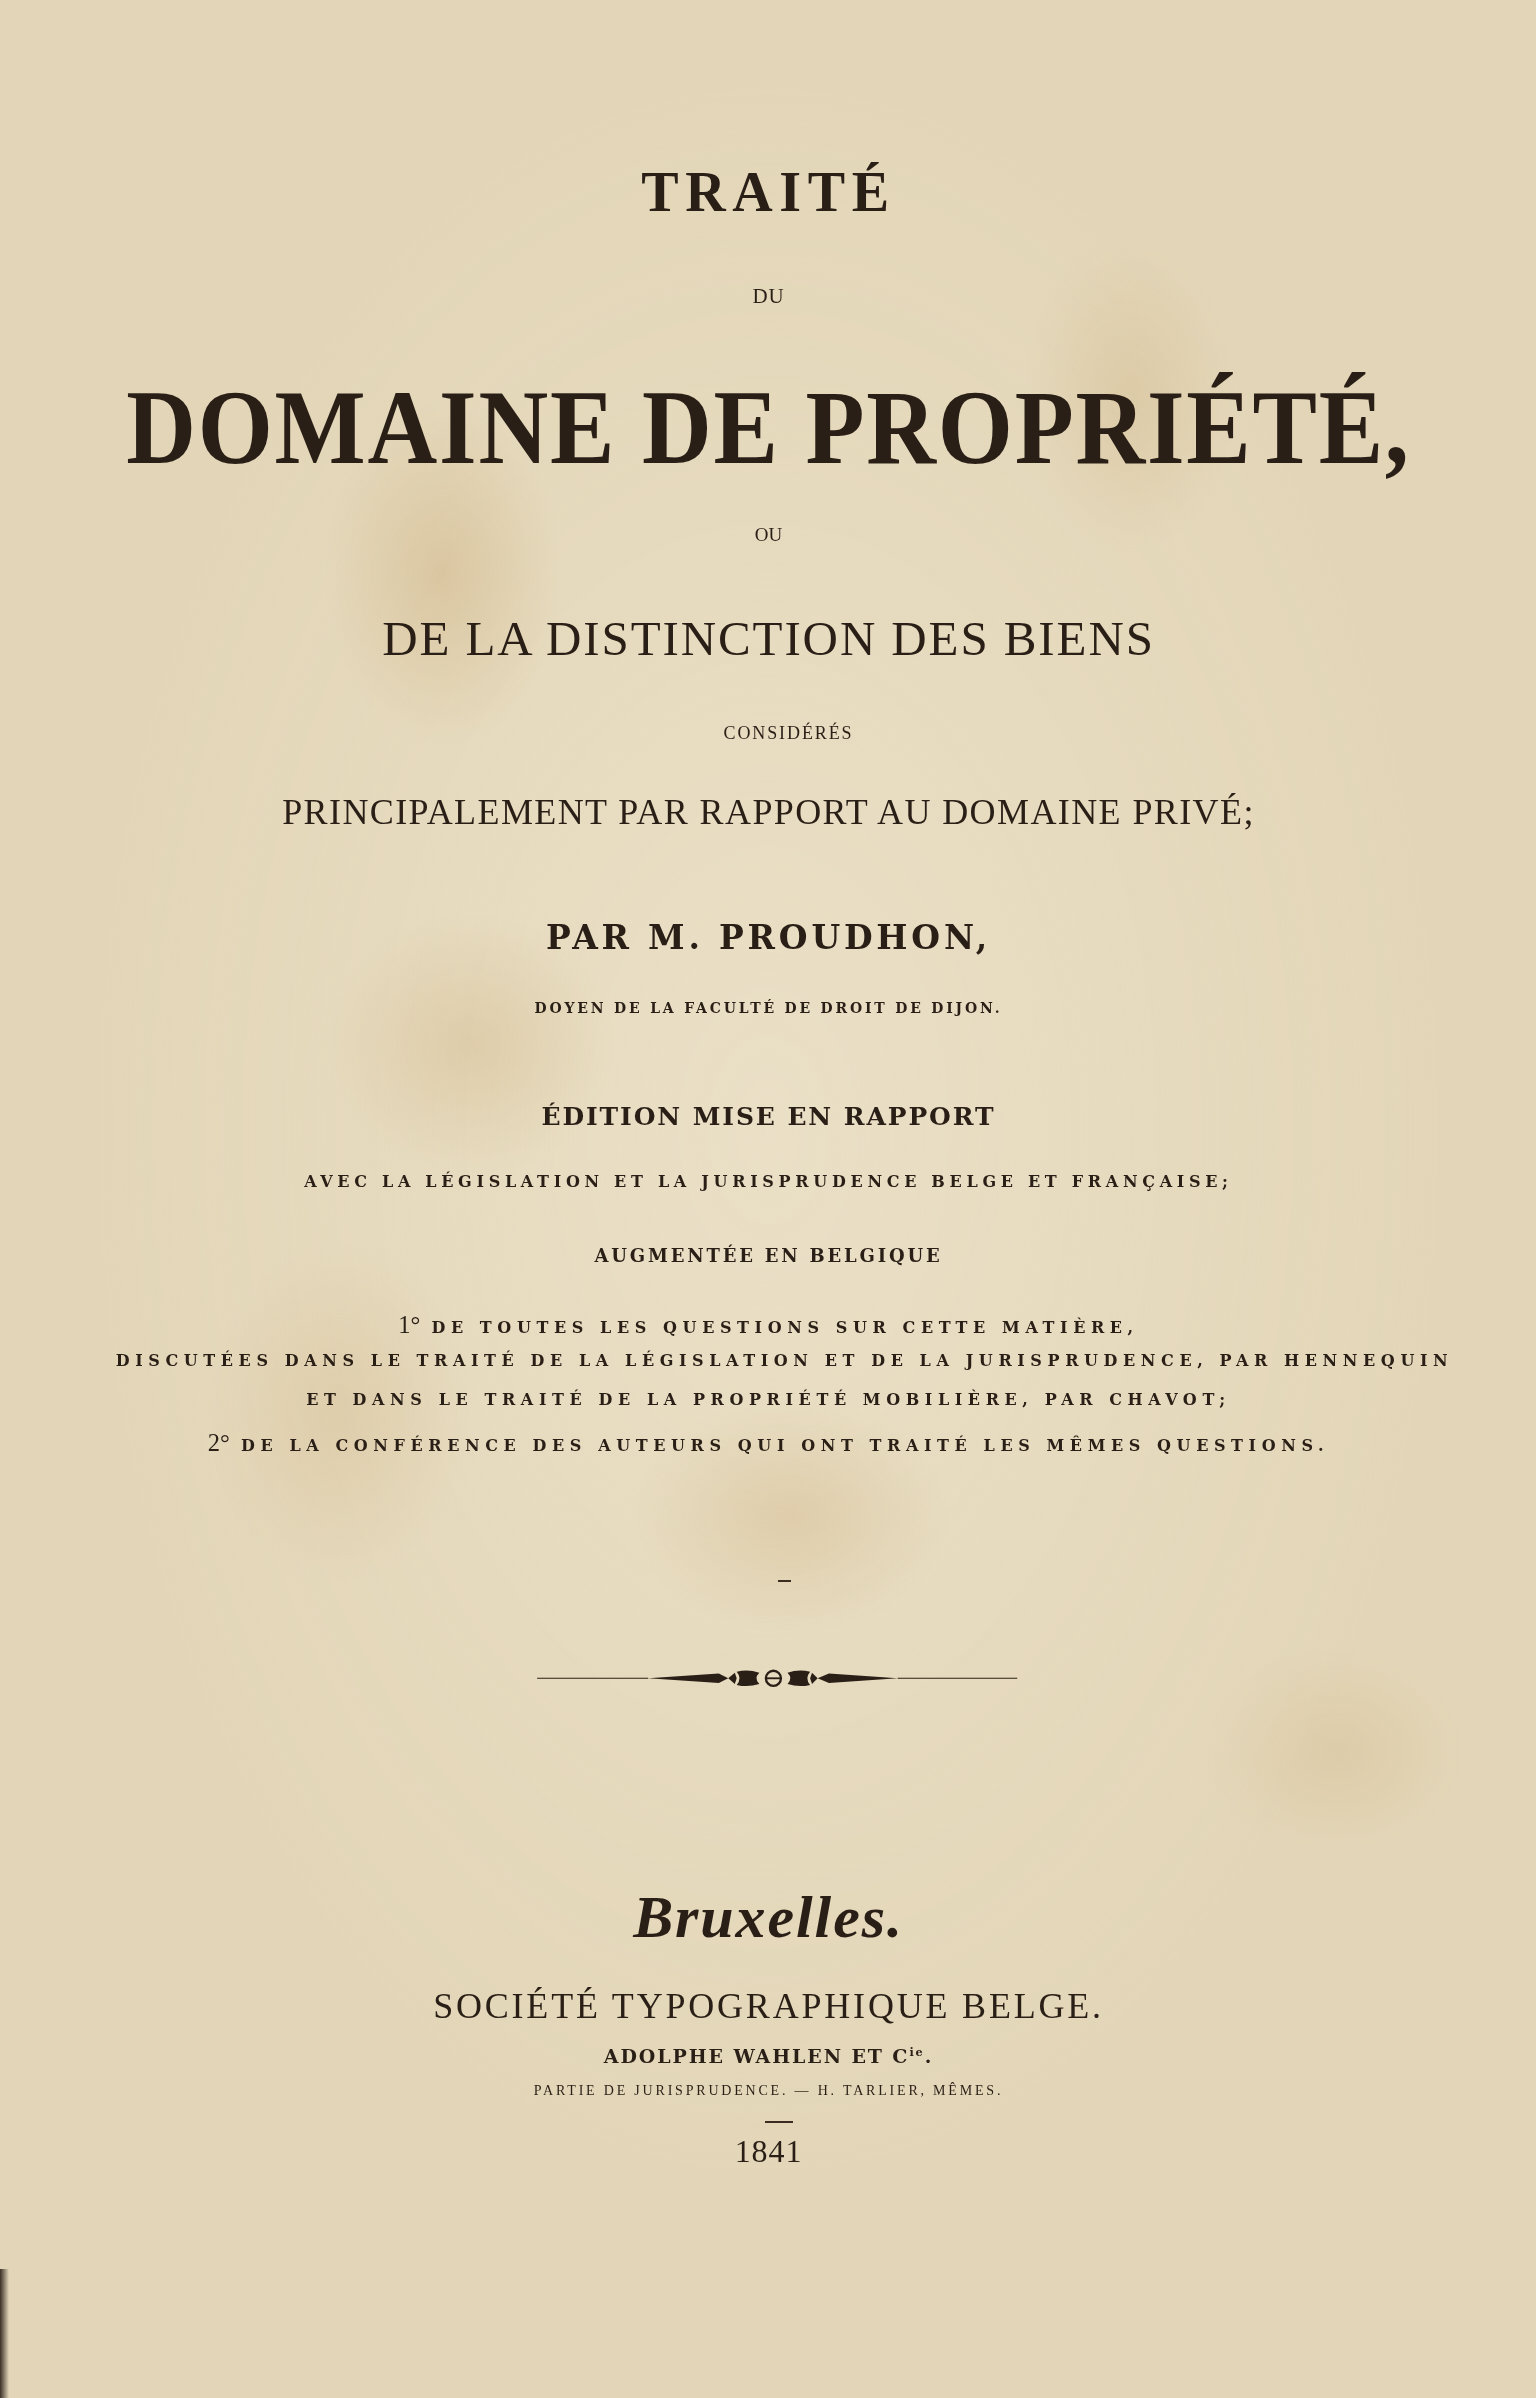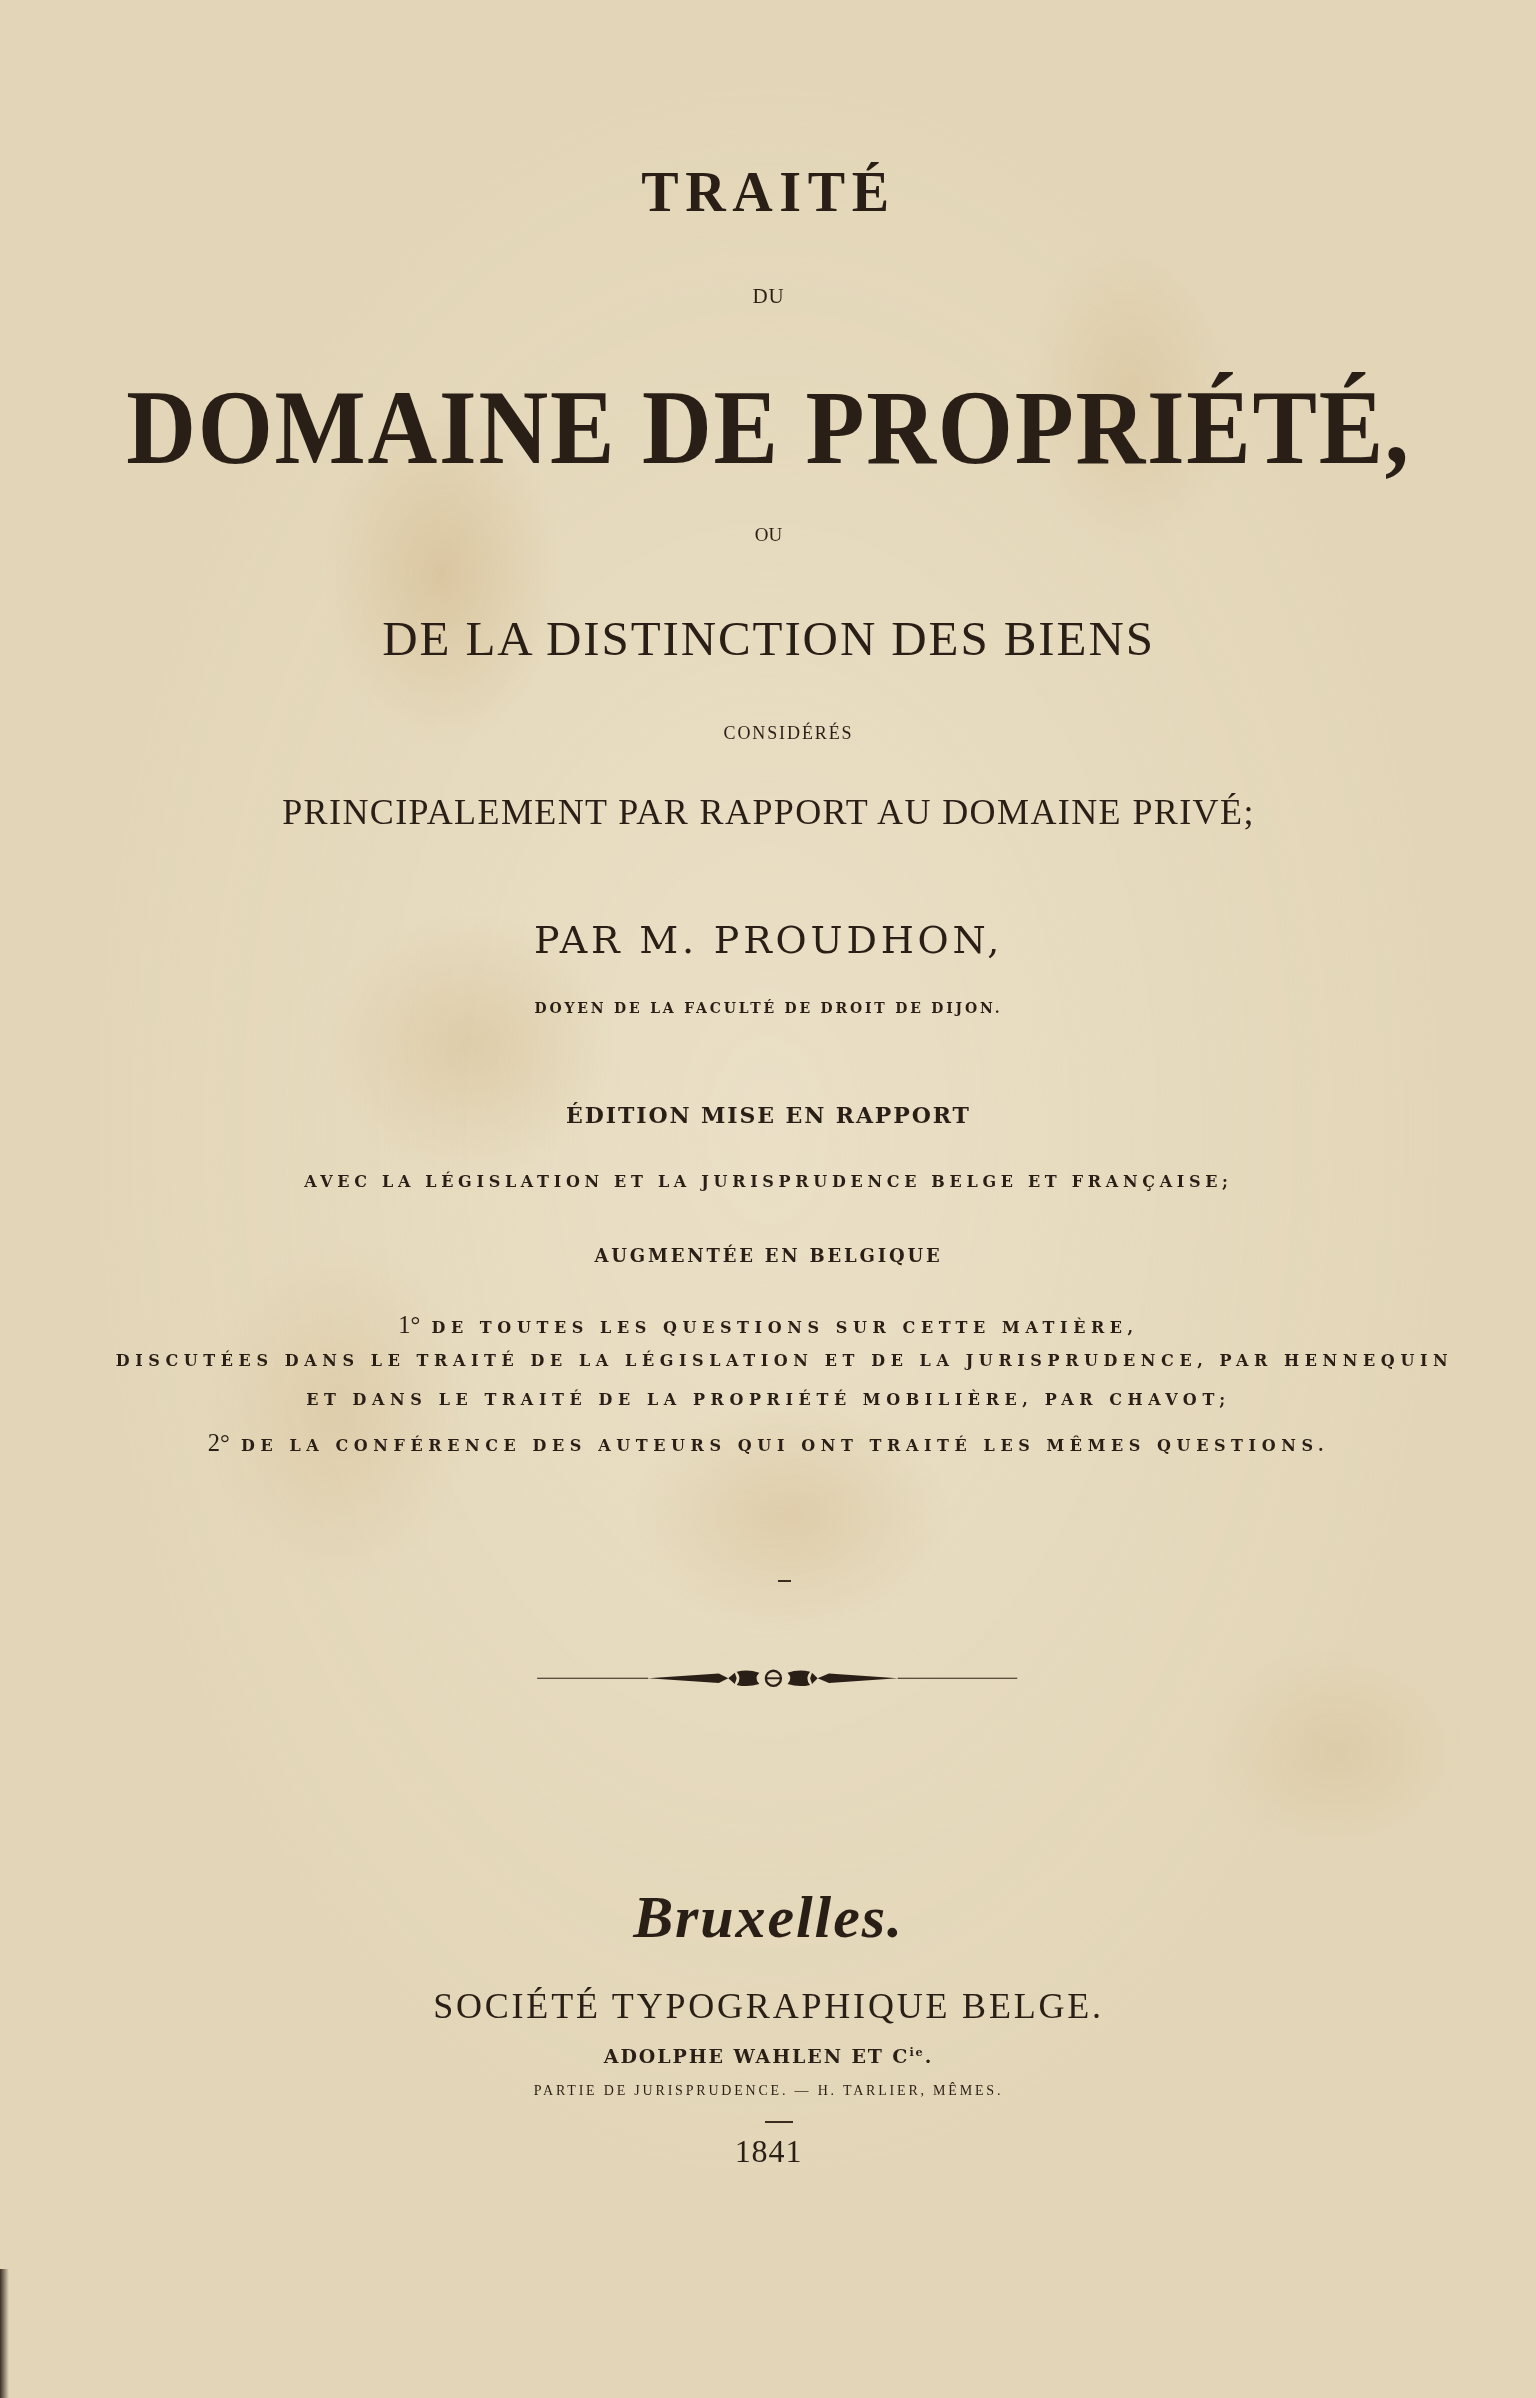--- a/index.html
+++ b/index.html
@@ -26,23 +26,23 @@
   .t-traite { top: 160px; font-family: "Liberation Serif", serif; font-weight: bold; font-size: 56px; letter-spacing: 6.6px; }
   .t-du { top: 284px; font-family: "Liberation Serif", serif; font-size: 21px; letter-spacing: 0.9px; }
   .t-main {
     top: 367px; font-family: "Liberation Serif", serif; font-weight: bold; font-size: 105px;
     letter-spacing: 1.9px; transform: scaleX(0.92); transform-origin: center;
   }
   .t-ou { top: 524px; font-family: "Liberation Serif", serif; font-size: 19px; }
   .t-distinction { top: 610px; font-family: "Liberation Serif", serif; font-size: 49px; letter-spacing: 1.9px; }
   .t-consideres { top: 723px; font-family: "Liberation Serif", serif; font-size: 18px; letter-spacing: 1.9px; padding-left: 20px; }
   .t-principalement { top: 791px; font-family: "Liberation Serif", serif; font-size: 36px; letter-spacing: 1.4px; }
-  .t-author { top: 918px; font-family: "DejaVu Serif", serif; font-weight: normal; font-size: 38px; letter-spacing: 3.8px; }
+  .t-author { top: 918px; font-family: "DejaVu Serif", serif; font-weight: bold; font-size: 33px; letter-spacing: 3.8px; }
   .t-affiliation { top: 1000px; font-family: "DejaVu Serif", serif; font-weight: bold; font-size: 14px; letter-spacing: 2.8px; }
-  .t-edition { top: 1102px; font-family: "DejaVu Serif", serif; font-weight: bold; font-size: 22px; letter-spacing: 1.9px; }
+  .t-edition { top: 1102px; font-family: "DejaVu Serif", serif; font-weight: bold; font-size: 25px; letter-spacing: 1.9px; }
   .t-avec { top: 1172px; font-family: "DejaVu Serif", serif; font-weight: bold; font-size: 16px; letter-spacing: 4.7px; }
   .t-augmentee { top: 1245px; font-family: "DejaVu Serif", serif; font-weight: bold; font-size: 18px; letter-spacing: 2.8px; }
   .t-item { font-family: "DejaVu Serif", serif; font-weight: bold; font-size: 16px; letter-spacing: 5.6px; }
   .t-item1 { top: 1311px; }
   .t-item1b { top: 1351px; padding-left: 16px; }
   .t-item1c { top: 1390px; }
   .t-item2 { top: 1429px; }
   .num { font-family: "Liberation Serif", serif; font-weight: normal; font-size: 24.5px; letter-spacing: 0; }
 
   .dash-small { position: absolute; left: 778px; top: 1580px; width: 13px; height: 1.9px; background: #3a2c20; }

